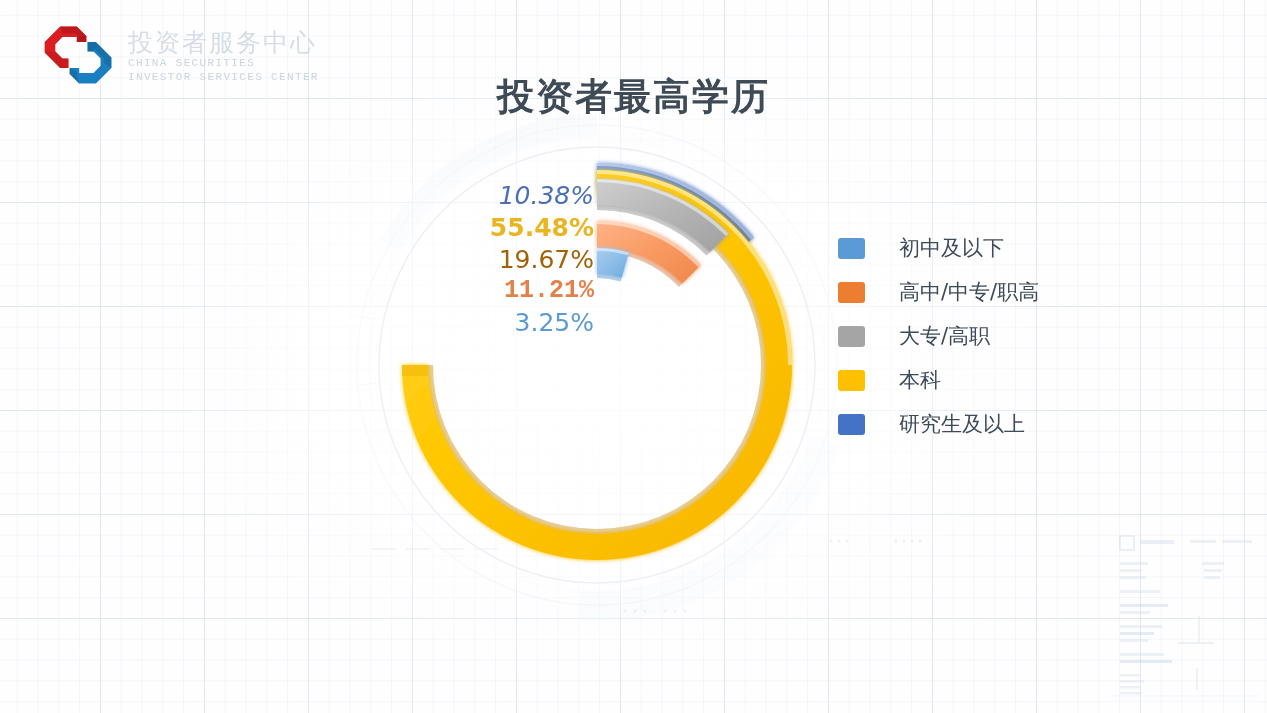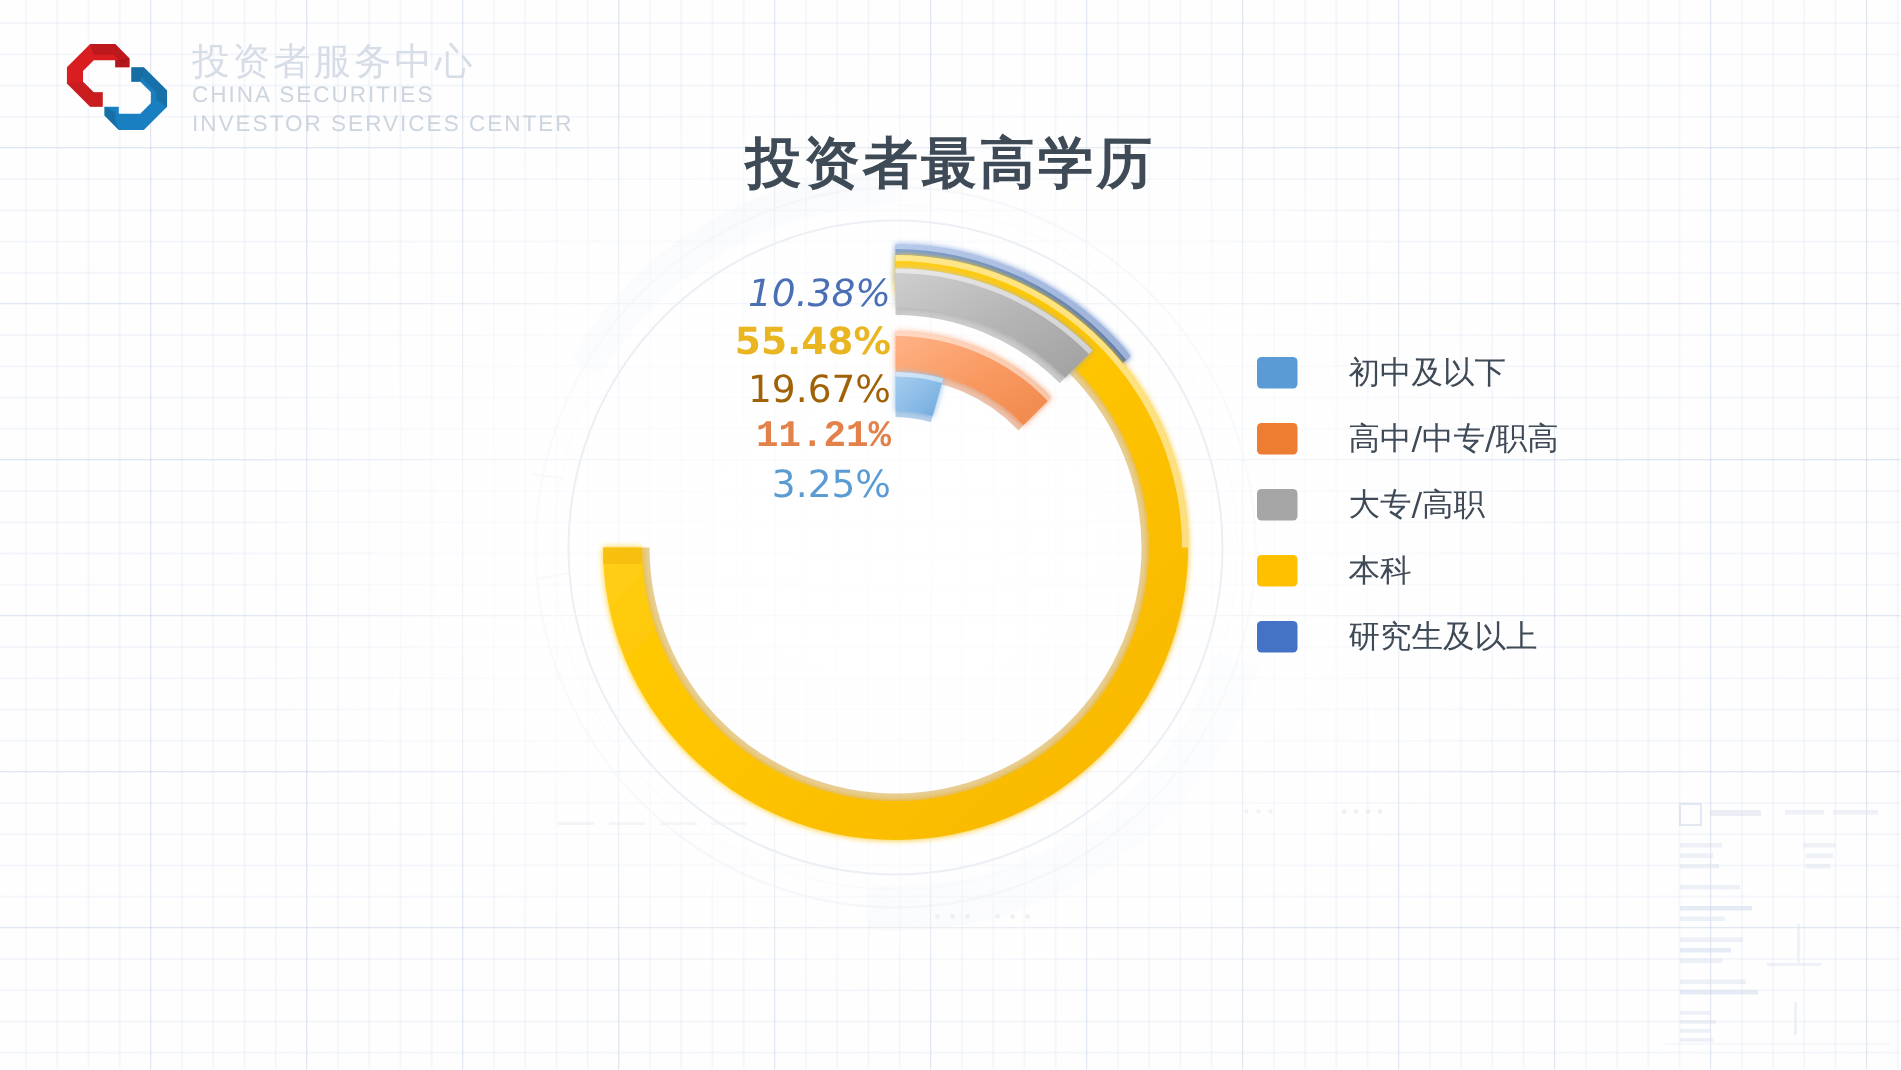--- a/index.html
+++ b/index.html
@@ -47,34 +47,34 @@
   #logo-mark{width:72px;height:62px;display:block;}
   #logo-text{display:flex;flex-direction:column;justify-content:center;padding-top:4px;}
   #logo-cn{
     font-size:25px;letter-spacing:2px;
     color:#d7dde6;
     font-weight:500;
     line-height:1.05;
     font-family:"DejaVu Sans","Liberation Sans",sans-serif;
   }
   #logo-en1,#logo-en2{
-    font-size:15px;letter-spacing:1.35px;
+    font-size:11px;letter-spacing:1.35px;
     color:#ccd4de;line-height:1.28;
-    font-family:Liberation Sans, sans-serif;
+    font-family:Liberation Mono, monospace;
   }
   
   #title{
     position:absolute;left:0;right:0;top:72px;
     text-align:center;
     font-size:37px;font-weight:bold;
     color:#3e4a56;
     letter-spacing:2px;
     font-family:"DejaVu Sans","Liberation Sans",sans-serif;
   }
-  #title-inner{display:inline-block;margin-top:12px;}
+  #title-inner{display:inline-block;}
   
   #chart-wrap{
     position:absolute;left:352px;top:118px;width:500px;height:500px;
   }
   #chart-svg{display:block;width:500px;height:500px;}
   
   #value-labels{
     position:absolute;left:442px;top:180px;width:152px;
     text-align:right;
     font-size:25px;

